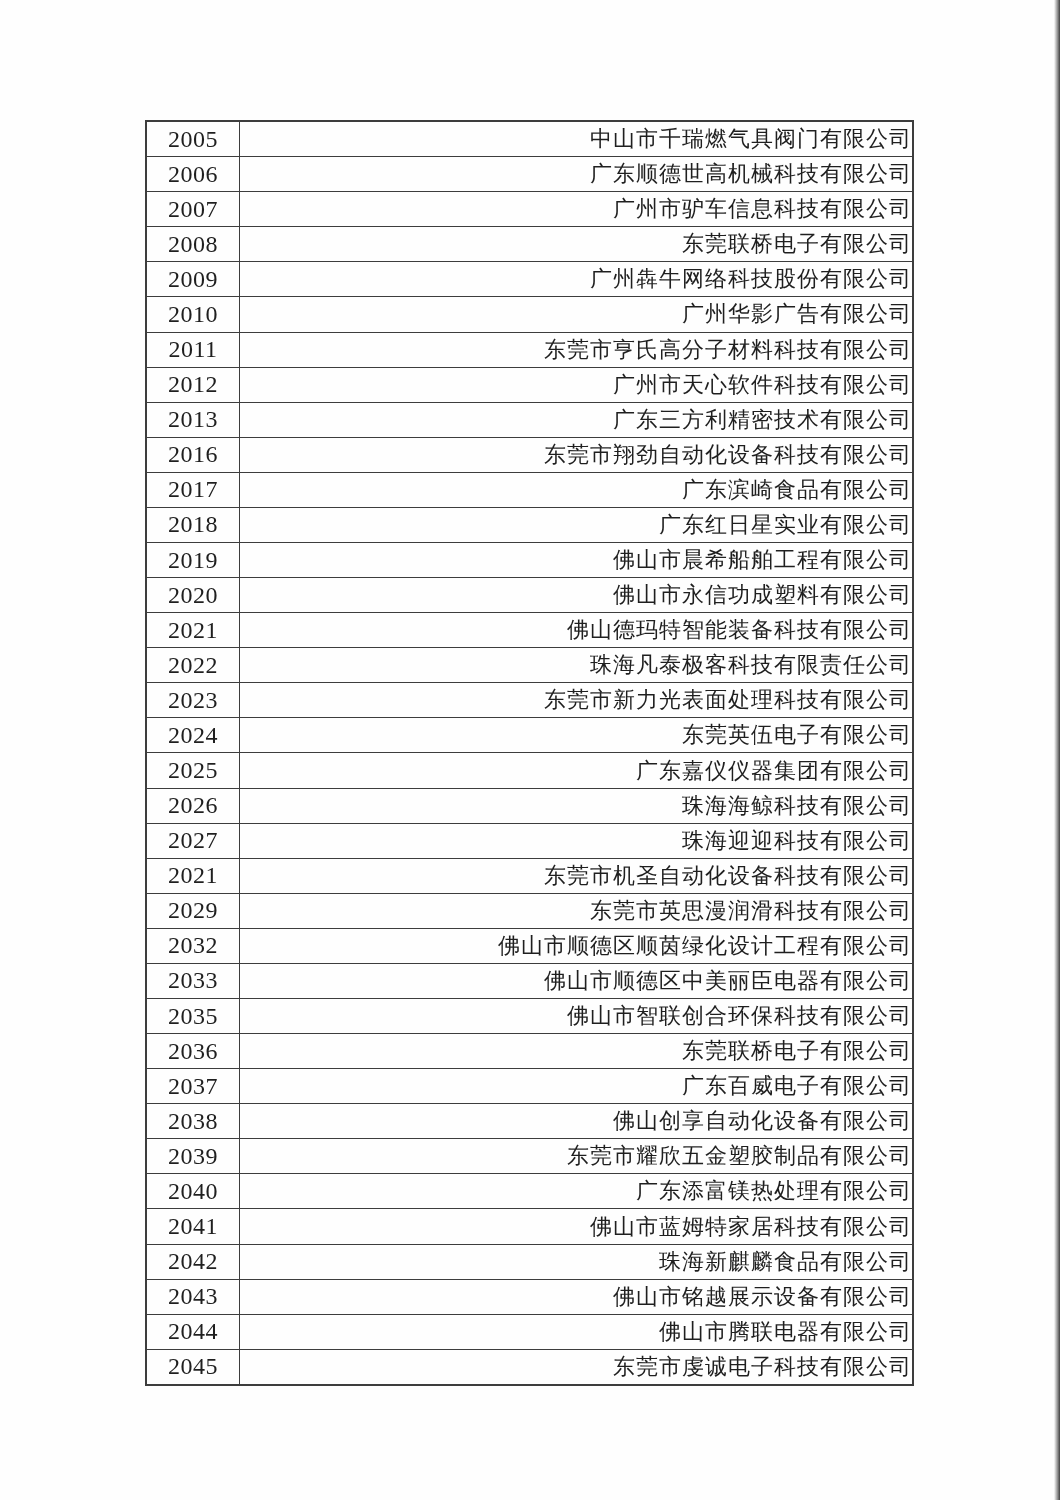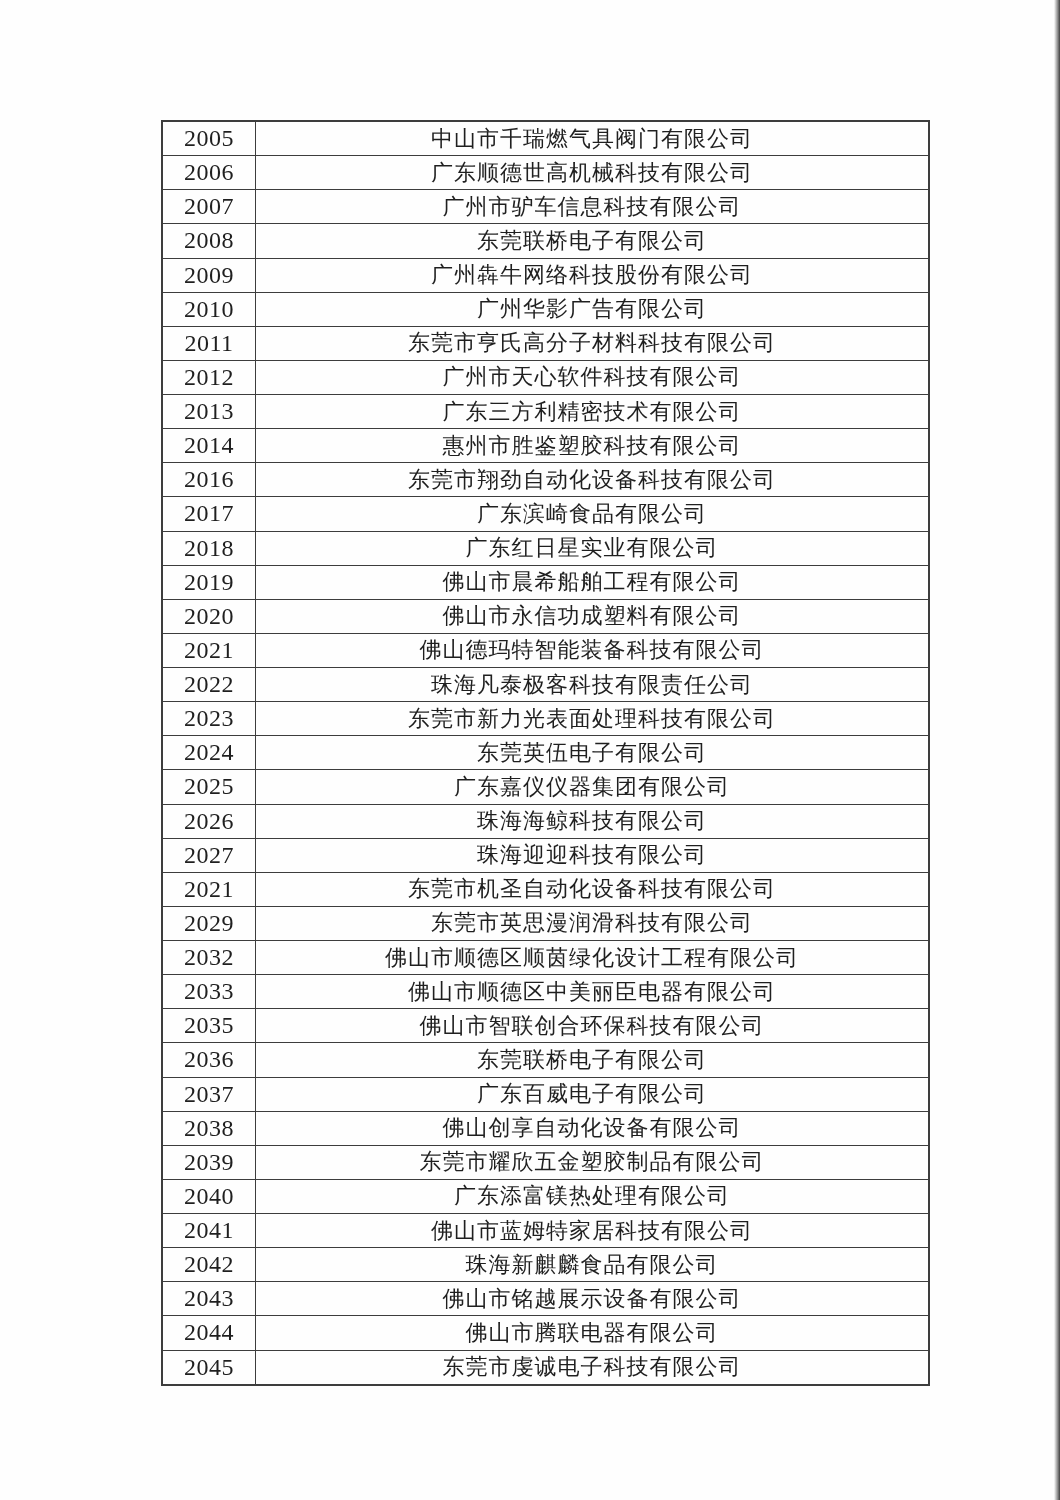--- a/index.html
+++ b/index.html
@@ -22,38 +22,38 @@
     width: 769px;
     height: 1266px;
     border-collapse: collapse;
     table-layout: fixed;
   }
   .company-table, .company-table td {
     border: 1px solid #3d3d3d;
   }
   .company-table {
     border-width: 2px;
-    margin-left: 16px;
   }
   .company-table td {
     padding: 0;
     text-align: center;
     vertical-align: middle;
     color: #1f1f1f;
     white-space: nowrap;
     overflow: hidden;
   }
   td.col-num {
     width: 92px;
     font-size: 24px;
     letter-spacing: 0.5px;
   }
   td.col-company {
     font-size: 22px;
     letter-spacing: 1px;
+    text-align: right;
   }
   .page-edge {
     position: absolute;
     top: 0;
     right: 0;
     width: 6px;
     height: 100%;
     background: linear-gradient(to right, rgba(0,0,0,0) 0%, #9a9a9a 55%, #3f3f3f 100%);
   }
 </style>
@@ -93,24 +93,20 @@
         </tr>
         <tr>
           <td class="col-num">2012</td>
           <td class="col-company">广州市天心软件科技有限公司</td>
         </tr>
         <tr>
           <td class="col-num">2013</td>
           <td class="col-company">广东三方利精密技术有限公司</td>
         </tr>
         <tr>
-          <td class="col-num">2014</td>
-          <td class="col-company">惠州市胜鉴塑胶科技有限公司</td>
-        </tr>
-        <tr>
           <td class="col-num">2016</td>
           <td class="col-company">东莞市翔劲自动化设备科技有限公司</td>
         </tr>
         <tr>
           <td class="col-num">2017</td>
           <td class="col-company">广东滨崎食品有限公司</td>
         </tr>
         <tr>
           <td class="col-num">2018</td>
           <td class="col-company">广东红日星实业有限公司</td>

